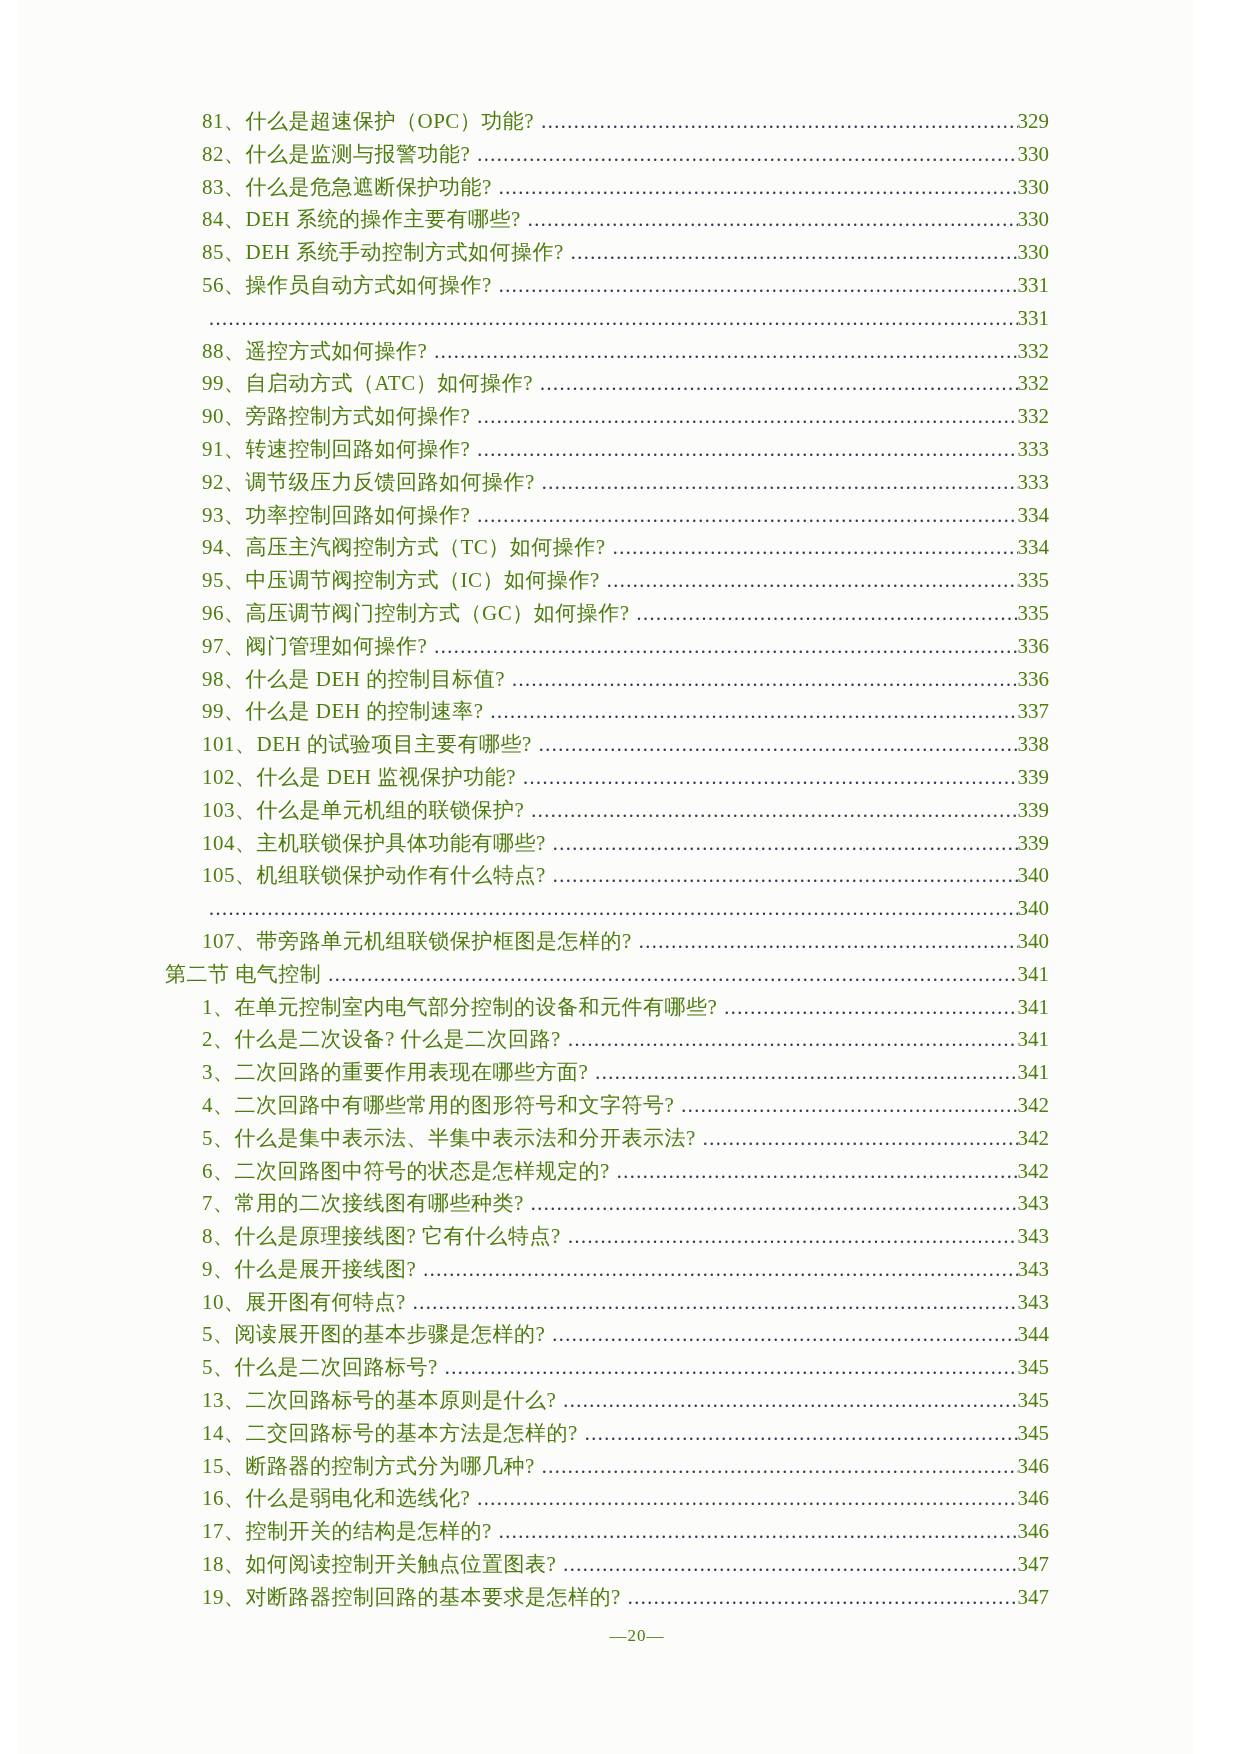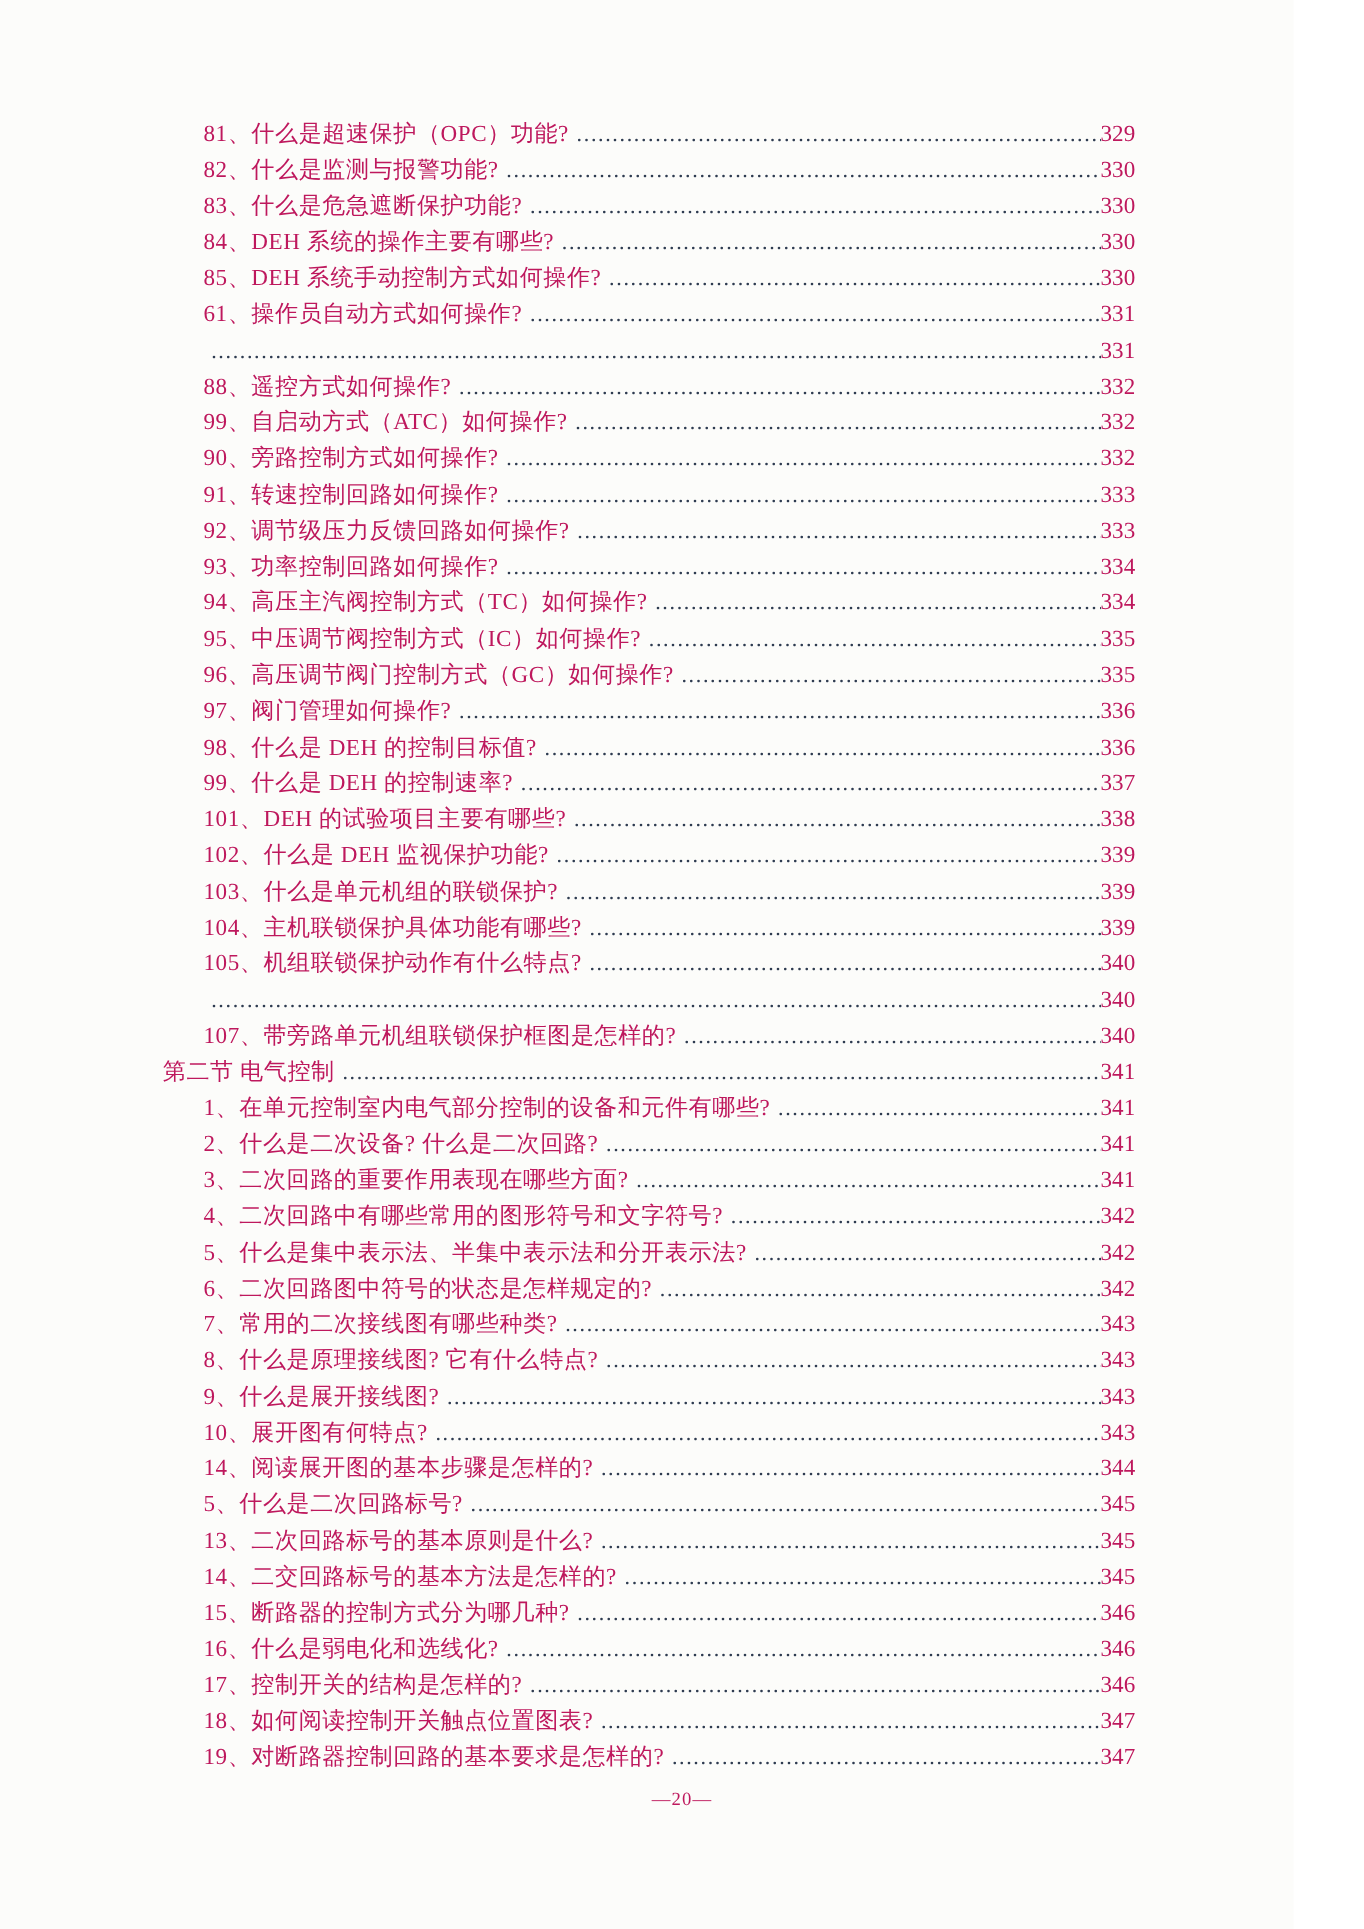--- a/index.html
+++ b/index.html
@@ -7,21 +7,22 @@
     padding: 0;
     background: #ffffff;
   }
   .page {
     position: relative;
     width: 1176px;
     height: 1754px;
     background: #fcfcfa;
     overflow: hidden;
     font-family: "Liberation Serif", "DejaVu Serif", serif;
-    color: #be185d;
+    color: #4d7c0f;
+    margin-left: 17px;
   }
   .toc {
     position: absolute;
     top: 105px;
     left: 148px;
     width: 884px;
   }
   .toc-row {
     display: flex;
     align-items: baseline;
@@ -90,21 +91,21 @@
     <span class="page-num">330</span>
   </div>
 
   <div class="toc-row level-2">
     <span class="entry-text">85、DEH 系统手动控制方式如何操作?</span>
     <span class="leader"></span>
     <span class="page-num">330</span>
   </div>
 
   <div class="toc-row level-2">
-    <span class="entry-text">61、操作员自动方式如何操作?</span>
+    <span class="entry-text">56、操作员自动方式如何操作?</span>
     <span class="leader"></span>
     <span class="page-num">331</span>
   </div>
 
   <div class="toc-row level-2">
     <span class="leader"></span>
     <span class="page-num">331</span>
   </div>
 
   <div class="toc-row level-2">
@@ -280,21 +281,21 @@
     <span class="page-num">343</span>
   </div>
 
   <div class="toc-row level-2">
     <span class="entry-text">10、展开图有何特点?</span>
     <span class="leader"></span>
     <span class="page-num">343</span>
   </div>
 
   <div class="toc-row level-2">
-    <span class="entry-text">14、阅读展开图的基本步骤是怎样的?</span>
+    <span class="entry-text">5、阅读展开图的基本步骤是怎样的?</span>
     <span class="leader"></span>
     <span class="page-num">344</span>
   </div>
 
   <div class="toc-row level-2">
     <span class="entry-text">5、什么是二次回路标号?</span>
     <span class="leader"></span>
     <span class="page-num">345</span>
   </div>
 

